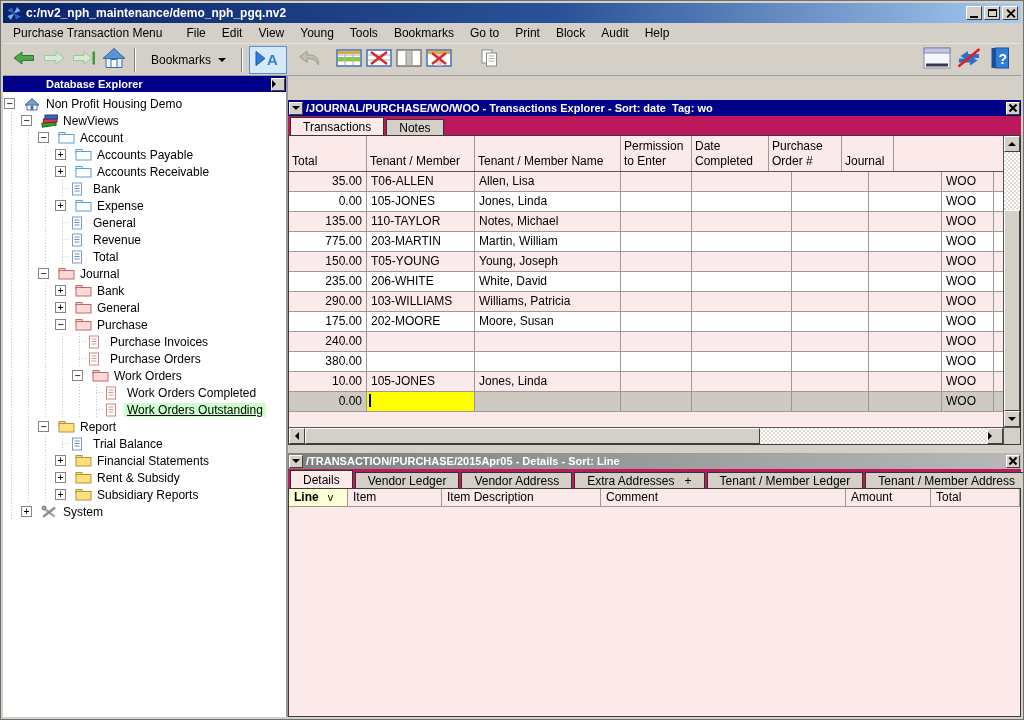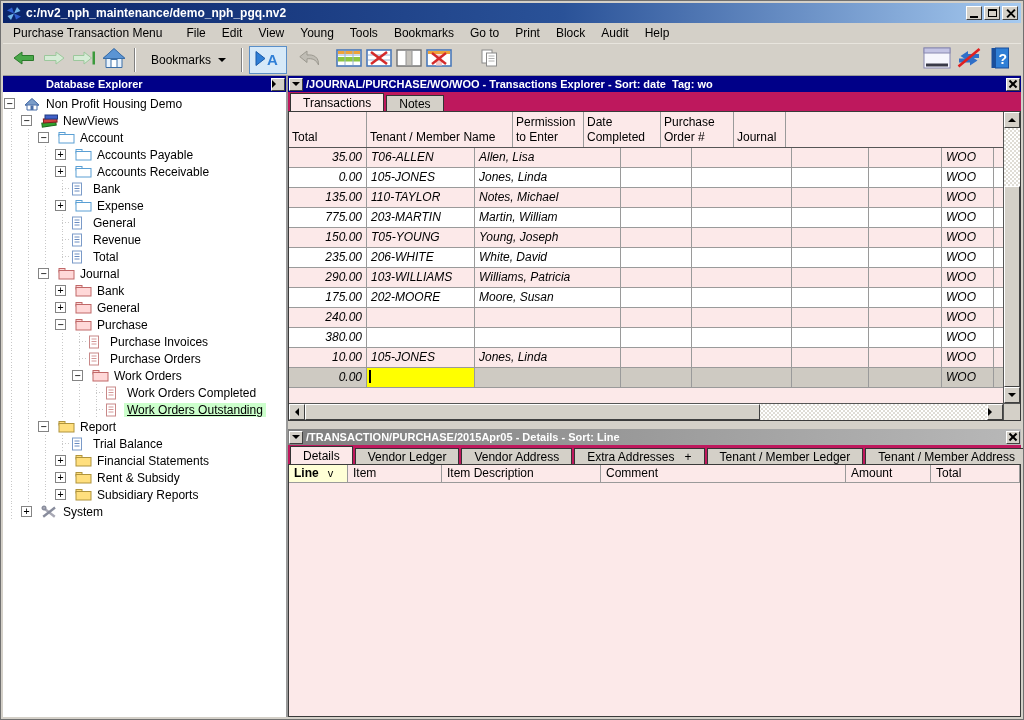--- a/index.html
+++ b/index.html
@@ -53,38 +53,38 @@
     background-size:1px 100%, 9px 1px; background-position:8px 0, 8px 8px; background-repeat:no-repeat; }
   .expander { width:11px; height:11px; flex:none; border:1px solid #848484; background:#fff; color:#000;
     font-family:"DejaVu Sans Mono",monospace; font-size:10px; line-height:9px; text-align:center; margin:0 5px 0 1px; }
   .ticon { width:19px; flex:none; display:flex; align-items:center; }
   .tlabel { font-size:12px; padding:0 3px; }
   .tlabel.sel { background:#ccffcc; text-decoration:underline; }
 
   
   .right { flex:1; display:flex; flex-direction:column; min-width:0; background:#d4d0c8; }
   .ptitle { height:16px; flex:none; display:flex; align-items:center; padding:0 1px; gap:3px; }
-  .ptitle.active { background:#000088; }
+  .ptitle.active { background:#000088;margin-top:24px; }
   .ptitle.inactive { background:linear-gradient(to right,#7f7f7f,#b8b8b8); }
   .pt-text { color:#fff; font-weight:bold; font-size:11px; flex:1; white-space:nowrap; overflow:hidden; }
   .sm-x { position:relative; width:8px; height:8px; }
   .sm-x::before,.sm-x::after { content:""; position:absolute; left:3px; top:-1px; width:2px; height:10px; background:#000; }
   .sm-x::before{ transform:rotate(45deg);} .sm-x::after{ transform:rotate(-45deg);}
 
   .tabs { height:19px; flex:none; display:flex; align-items:flex-end; background:#be185d; padding-left:2px; }
   .tab { font-size:12px; padding:0 12px; background:#d4d0c8; border:1px solid #333; border-bottom:none; margin-right:2px; height:16px; line-height:16px; white-space:nowrap; }
   .tab.active { background:#fce9e9; height:18px; line-height:18px; z-index:2; }
 
   .tbl-outer { flex:none; border:1px solid #3a3a3a; display:flex; flex-direction:column; background:#fce9e9; }
   .tbl-row-flex { height:291px; display:flex; }
   .tbl { flex:1; display:flex; flex-direction:column; min-width:0; background:#fce9e9; }
   .thead { height:36px; flex:none; display:flex; background:#fce9e9; border-bottom:1px solid #555; }
   .th { border-right:1px solid #9a9a9a; padding:1px 3px 2px; font-size:12px; white-space:pre-line; display:flex; flex-direction:column; justify-content:flex-end; flex:none; line-height:15px; }
   .th-fill { flex:1; border-right:none; }
-  .trow { height:20px; flex:none; display:flex; border-bottom:1px solid #9a9a9a;font-style:italic; }
+  .trow { height:20px; flex:none; display:flex; border-bottom:1px solid #9a9a9a; }
   .trow.pink { background:#fce9e9; } .trow.white { background:#fff; } .trow.sel { background:#cecac2; }
   .td { border-right:1px solid #9a9a9a; padding:0 4px; font-size:12px; line-height:18px; overflow:hidden; white-space:nowrap; flex:none; }
   .td.r { text-align:right; }
   .td.edit { background:#ffff00; padding:0 2px; }
   .td-fill { flex:1; border-right:none; }
   .caret { display:inline-block; width:2px; height:13px; background:#000; vertical-align:middle; margin-top:-2px; }
   .tfiller { flex:1; background:#fce9e9; }
 
   .checker { background-color:#efece6; background-image:repeating-conic-gradient(#ffffff 0% 25%, #dfdcd5 0% 50%); background-size:4px 4px; }
   .vscroll { width:17px; flex:none; display:flex; flex-direction:column; border-left:1px solid #555; }
@@ -672,20 +672,21 @@
         </div>
         <div class="tabs" id="trans-tabs">
             <span class="tab active">Transactions</span>
             <span class="tab">Notes</span>
           </div>
         <div class="tbl-outer">
           <div class="tbl-row-flex">
             <div class="tbl">
               <div class="thead" id="thead">
                   <div class="th" style="width: 78px;">Total</div>
+                  <div class="th" style="width: 108px;">Tenant / Member</div>
                   <div class="th" style="width: 146px;">Tenant / Member Name</div>
                   <div class="th" style="width: 71px;">Permission
 to Enter</div>
                   <div class="th" style="width: 77px;">Date
 Completed</div>
                   <div class="th" style="width: 73px;">Purchase
 Order #</div>
                   <div class="th" style="width: 52px;">Journal</div>
                   <div class="th th-fill"></div>
                 </div>

